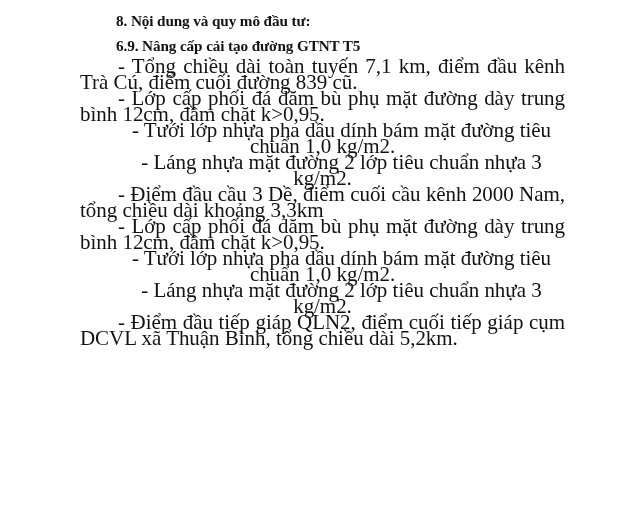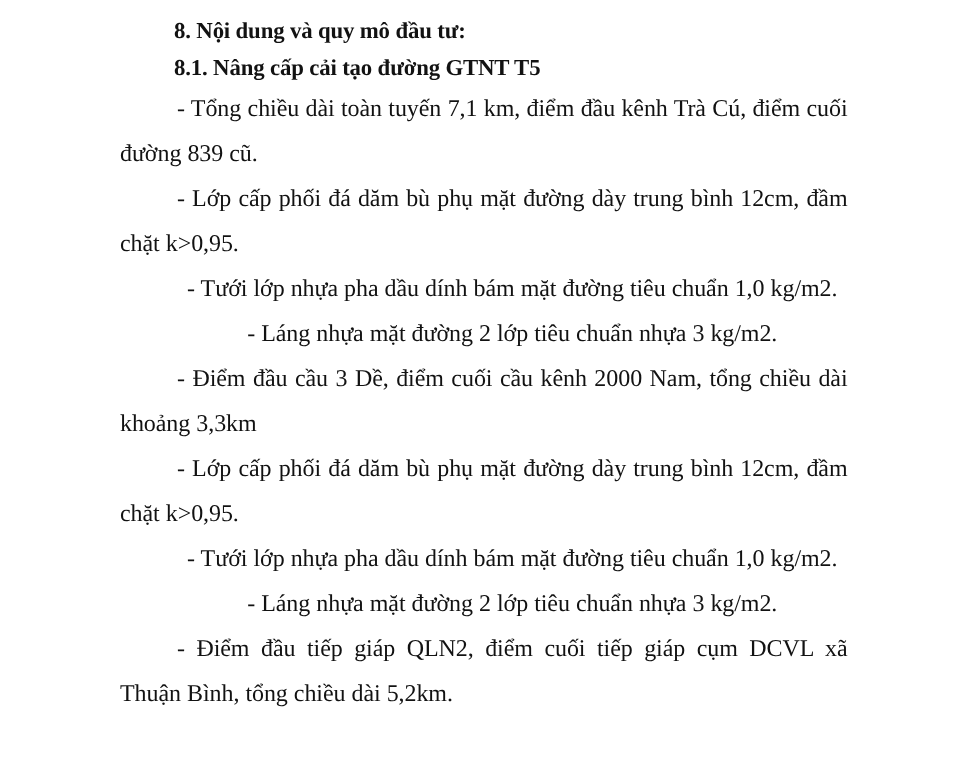--- a/index.html
+++ b/index.html
@@ -36,22 +36,22 @@
     line-height: 25px;
     margin: 0;
     text-indent: 36px;
     text-align: left;
     white-space: nowrap;
     letter-spacing: -0.1px;
   }
 
   
   .para {
-    font-size: 16px;
-    line-height: 30px;
+    font-size: 21px;
+    line-height: 16px;
     margin: 0;
     text-indent: 38px;
     text-align: justify;
     text-justify: inter-word;
     letter-spacing: -0.05px;
     word-spacing: 0.1px;
   }
 
   
   .para.single {
@@ -59,21 +59,21 @@
   }
 </style>
 </head>
 <body>
 
 <div id="page">
   <div class="doc-body">
 
     <h1 class="heading">8. Nội dung và quy mô đầu tư:</h1>
 
-    <h2 class="heading">8.1. Nâng cấp cải tạo đường GTNT T5</h2>
+    <h2 class="heading">6.9. Nâng cấp cải tạo đường GTNT T5</h2>
 
     <p class="para">- Tổng chiều dài toàn tuyến 7,1 km, điểm đầu kênh Trà Cú, điểm cuối đường 839 cũ.</p>
 
 
     <p class="para">- Lớp cấp phối đá dăm bù phụ mặt đường dày trung bình 12cm, đầm chặt k&gt;0,95.</p>
 
     <p class="para single">- Tưới lớp nhựa pha dầu dính bám mặt đường tiêu chuẩn 1,0 kg/m2.</p>
 
     <p class="para single">- Láng nhựa mặt đường 2 lớp tiêu chuẩn nhựa 3 kg/m2.</p>
 

